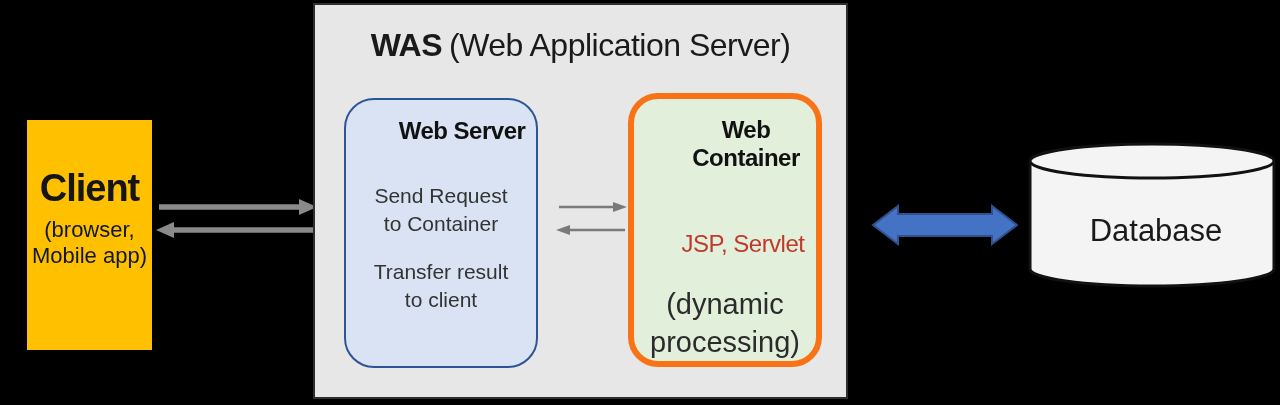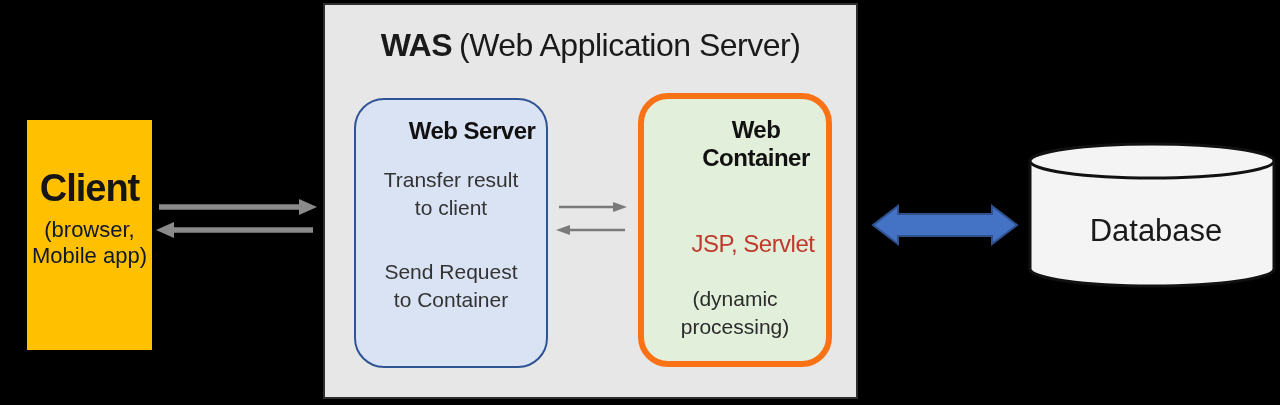--- a/index.html
+++ b/index.html
@@ -17,21 +17,21 @@
     position:absolute; left:27px; top:120px; width:125px; height:230px;
     background:#FFC000;
     display:flex; flex-direction:column; align-items:center; justify-content:flex-start;
     box-sizing:border-box; padding-top:49px; text-align:center;
   }
   .client-title { font-size:38px; font-weight:bold; color:#151515; letter-spacing:-1px; line-height:1; }
   .client-sub  { font-size:22px; color:#0f172a; line-height:1.2; margin-top:10px; width:125px; }
 
   
   .was-box {
-    position:absolute; left:323px; top:3px; width:535px; height:396px;
+    position:absolute; left:313px; top:3px; width:535px; height:396px;
     background:#E8E7E7; border:2px solid #2e2e2e; box-sizing:border-box;
   }
   .was-title {
     position:absolute; top:22px; left:0; width:100%;
     text-align:center; font-size:32px; color:#1a1a1a; letter-spacing:-0.5px;
     white-space:nowrap;
   }
   .was-title .acro { font-weight:bold; margin-right:7px; }
 
   
@@ -45,21 +45,21 @@
   }
   .web-container {
     left:313px; top:88px; width:194px; height:274px;
     background:#E2EFDA; border:6px solid #f97316;
   }
   .node-title { margin-top:17px; font-size:24px; font-weight:bold; color:#111; letter-spacing:-0.5px;padding-left:42px; }
   .node-text  { font-size:21px; color:#333; line-height:1.32; width:150px; margin:0 auto; }
   .ws-task1 { margin-top:37px; }
   .ws-task2 { margin-top:21px; }
   .tech-label { margin-top:58px; font-size:24px; color:#C0392B; letter-spacing:-0.5px;padding-left:36px; }
-  .note-label { margin-top:27px; font-size:21px; color:#2b2b2b; line-height:1.32; width:160px; margin-left:auto; margin-right:auto; }
+  .note-label { margin-top:27px; font-size:29px; color:#2b2b2b; line-height:1.32; width:160px; margin-left:auto; margin-right:auto; }
 
   
   .arrow-svg { position:absolute; }
   .client-arrows { left:153px; top:196px; }
   .inner-arrows  { left:552px; top:200px; }
   .db-arrow      { left:871px; top:204px; }
 
   
   .db-svg { position:absolute; left:1026px; top:141px; }
   .db-label-text { font-size:31px; fill:#1a1a1a; font-family:"Liberation Sans", sans-serif; }
@@ -85,22 +85,22 @@
     </g>
   </svg>
 
   <div class="was-box">
     <div class="was-title">
       <span class="acro">WAS</span><span>(Web Application Server)</span>
     </div>
 
     <div class="node web-server">
       <div class="node-title">Web Server</div>
+      <div class="node-text ws-task1">Send Request to Container</div>
       <div class="node-text ws-task2">Transfer result to client</div>
-      <div class="node-text ws-task1">Send Request to Container</div>
     </div>
 
     <div class="node web-container">
       <div class="node-title">Web Container</div>
       <div class="tech-label">JSP, Servlet</div>
       <div class="note-label">(dynamic processing)</div>
     </div>
   </div>
 
   <svg class="arrow-svg inner-arrows" width="82" height="40" viewBox="0 0 82 40">

